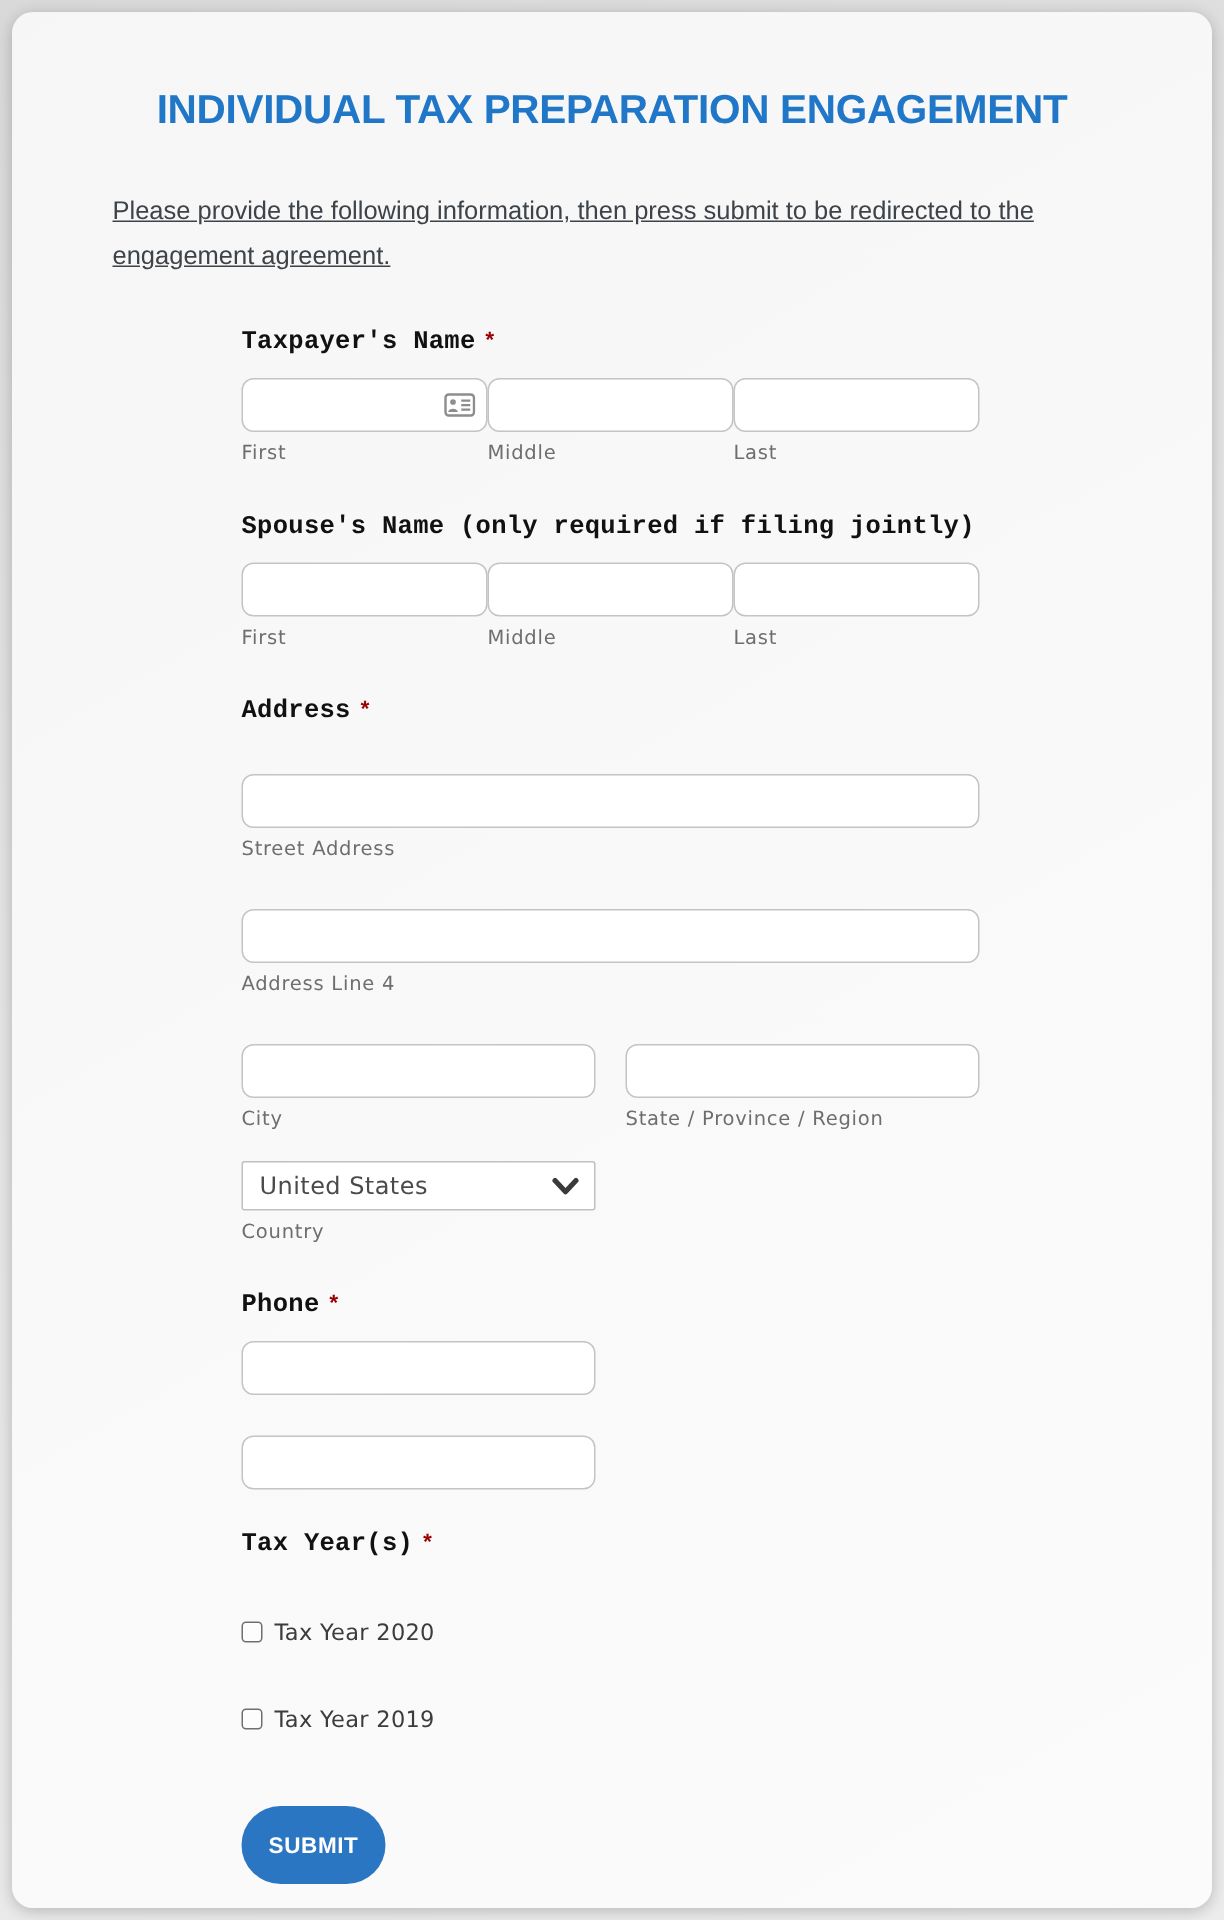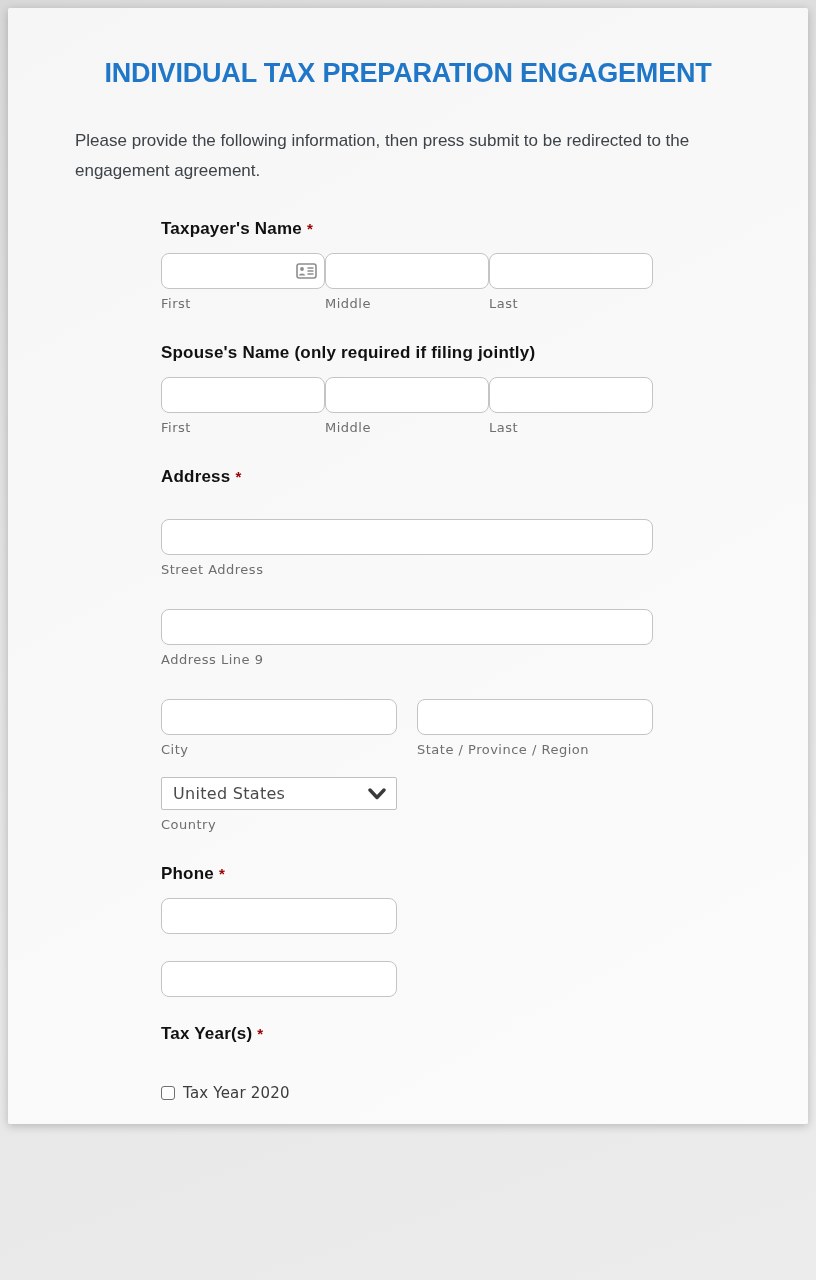--- a/index.html
+++ b/index.html
@@ -5,50 +5,51 @@
   * { box-sizing: border-box; margin: 0; padding: 0; }
   html, body { width: 816px; height: 1280px; }
   body {
     background: linear-gradient(160deg, #d9d9d9 0%, #e4e4e4 40%, #ececec 100%);
     font-family: "Liberation Sans", sans-serif;
     position: relative;
   }
   .card {
     position: absolute;
     left: 8px; top: 8px;
-    width: 800px; height: 1116px;
+    width: 800px; height: 1264px;
     background: linear-gradient(150deg, #f6f6f6 0%, #f9f9f9 55%, #fbfbfb 100%);
-    border-radius: 2px;
+    border-radius: 14px;
     box-shadow: 0 2px 10px rgba(0,0,0,0.22);
     overflow: hidden;
   }
   .page-title {
     margin: 50px 40px 0;
     text-align: center;
     font-size: 27px;
     font-weight: bold;
     letter-spacing: -0.2px;
     color: #2077c8;
     font-family: "Liberation Sans", sans-serif;
   }
   .intro {
     margin: 37px 80px 0 67px;
     font-size: 17px;
     line-height: 30px;
     color: #3d4348;
+    text-decoration: underline;
   }
   form { margin: 33px 0 0 153px; width: 492px; font-family: "DejaVu Sans", sans-serif; }
 
   .group-label {
     font-size: 17px;
     font-weight: bold;
     color: #111111;
     letter-spacing: 0.2px;
     margin-bottom: 14px;
-    font-family: Liberation Sans, sans-serif;
+    font-family: Liberation Mono, monospace;
   }
   .req { color: #990000; font-weight: bold; margin-left: 5px; font-size: 15px; }
 
   .row3 { display: flex; }
   .row3 .col { flex: 1; }
   .row2 { display: flex; gap: 20px; }
   .row2 .col { width: 236px; }
 
   .text-input {
     display: block;
@@ -213,21 +214,21 @@
     <div class="mb-group">
       <div class="group-label"><span>Address</span><span class="req">*</span></div>
 
       <div class="mb-field">
         <input type="text" class="text-input" value="" style="">
         <div class="sub-label">Street Address</div>
       </div>
 
       <div class="mb-field">
         <input type="text" class="text-input" value="" style="">
-        <div class="sub-label">Address Line 9</div>
+        <div class="sub-label">Address Line 4</div>
       </div>
 
       <div class="row2 mb-field">
         <div class="col">
           <input type="text" class="text-input" value="" style="">
           <div class="sub-label">City</div>
         </div>
         <div class="col">
           <input type="text" class="text-input" value="" style="">
           <div class="sub-label">State / Province / Region</div>

